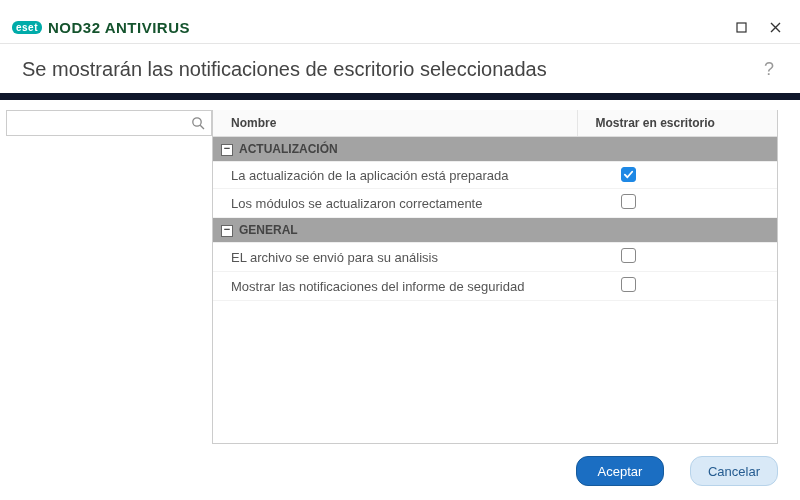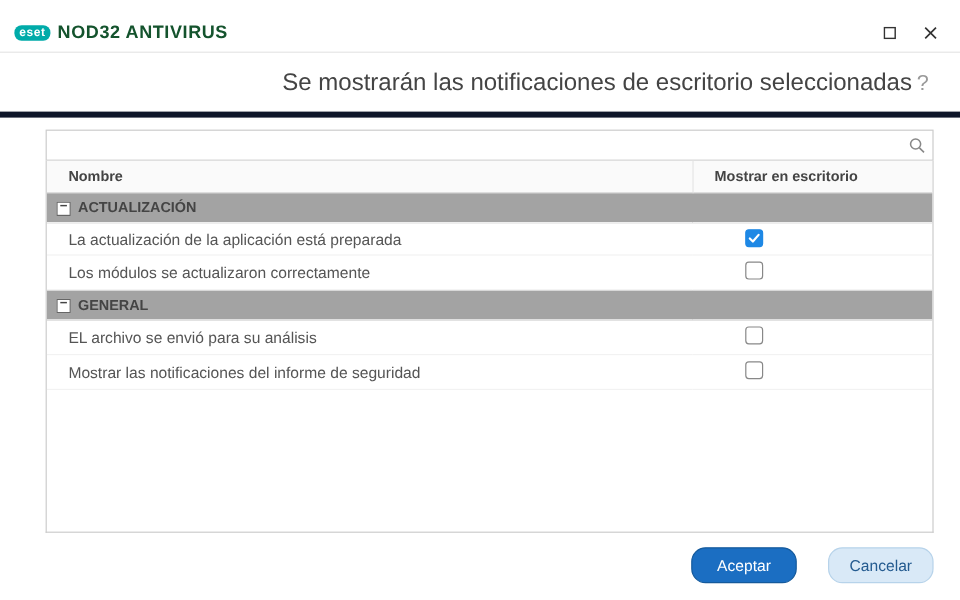--- a/index.html
+++ b/index.html
@@ -54,40 +54,39 @@
     align-items: center;
     justify-content: center;
     color: #333;
     cursor: pointer;
   }
   .win-btn svg { width: 11px; height: 11px; }
   .header {
     padding: 14px 22px 12px 22px;
     display: flex;
     align-items: center;
-    border-bottom: 5px solid #0f172a;
-    text-align: right;
+    border-bottom: 7px solid #0f172a;
   }
   .header h1 {
     font-size: 20px;
     font-weight: 400;
     color: #444;
     flex: 1;
   }
   .help {
     color: #999;
     font-size: 18px;
     cursor: pointer;
     padding: 0 4px;
   }
   .content {
     flex: 1;
-    padding: 10px 22px 0 38px;
-    display: flex;
-    flex-direction: column;
+    padding: 10px 22px 0 6px;
+    display: flex;
+    flex-direction: row;
     min-height: 0;
   }
   .searchbar {
     border: 1px solid #ccc;
     height: 26px;
     display: flex;
     align-items: center;
     padding: 0 6px 0 8px;
     background: #fff;
   }

